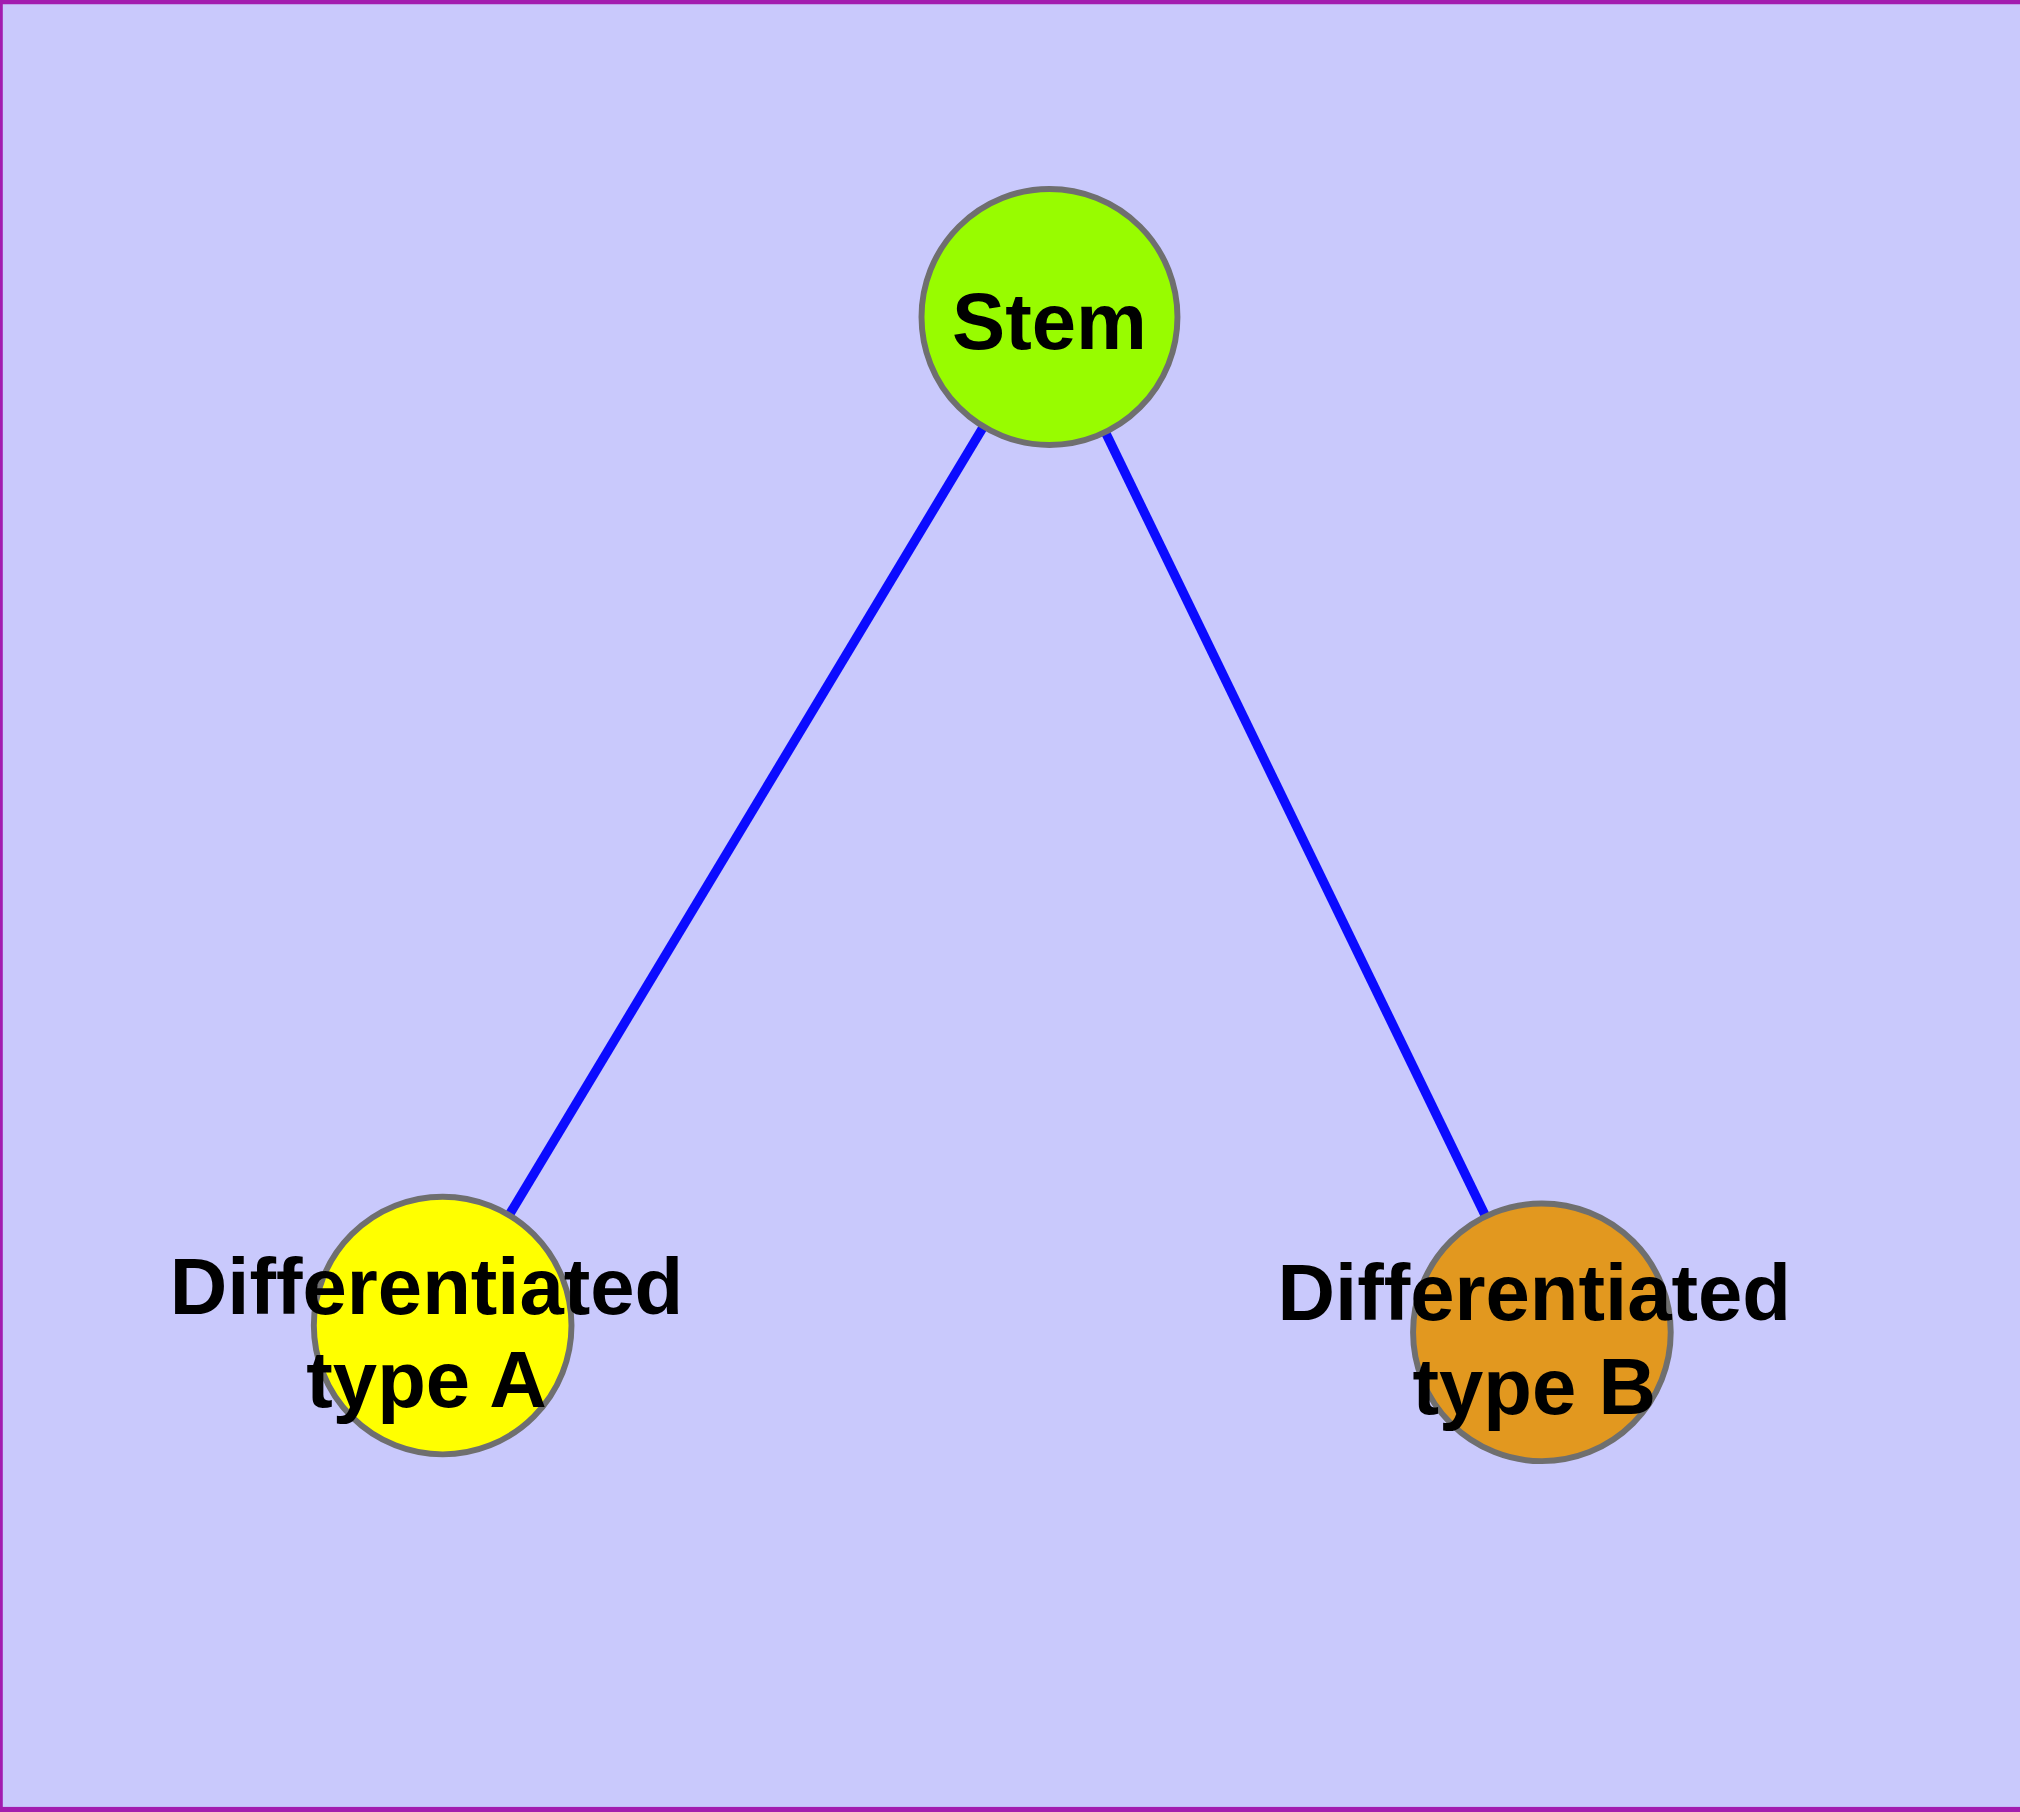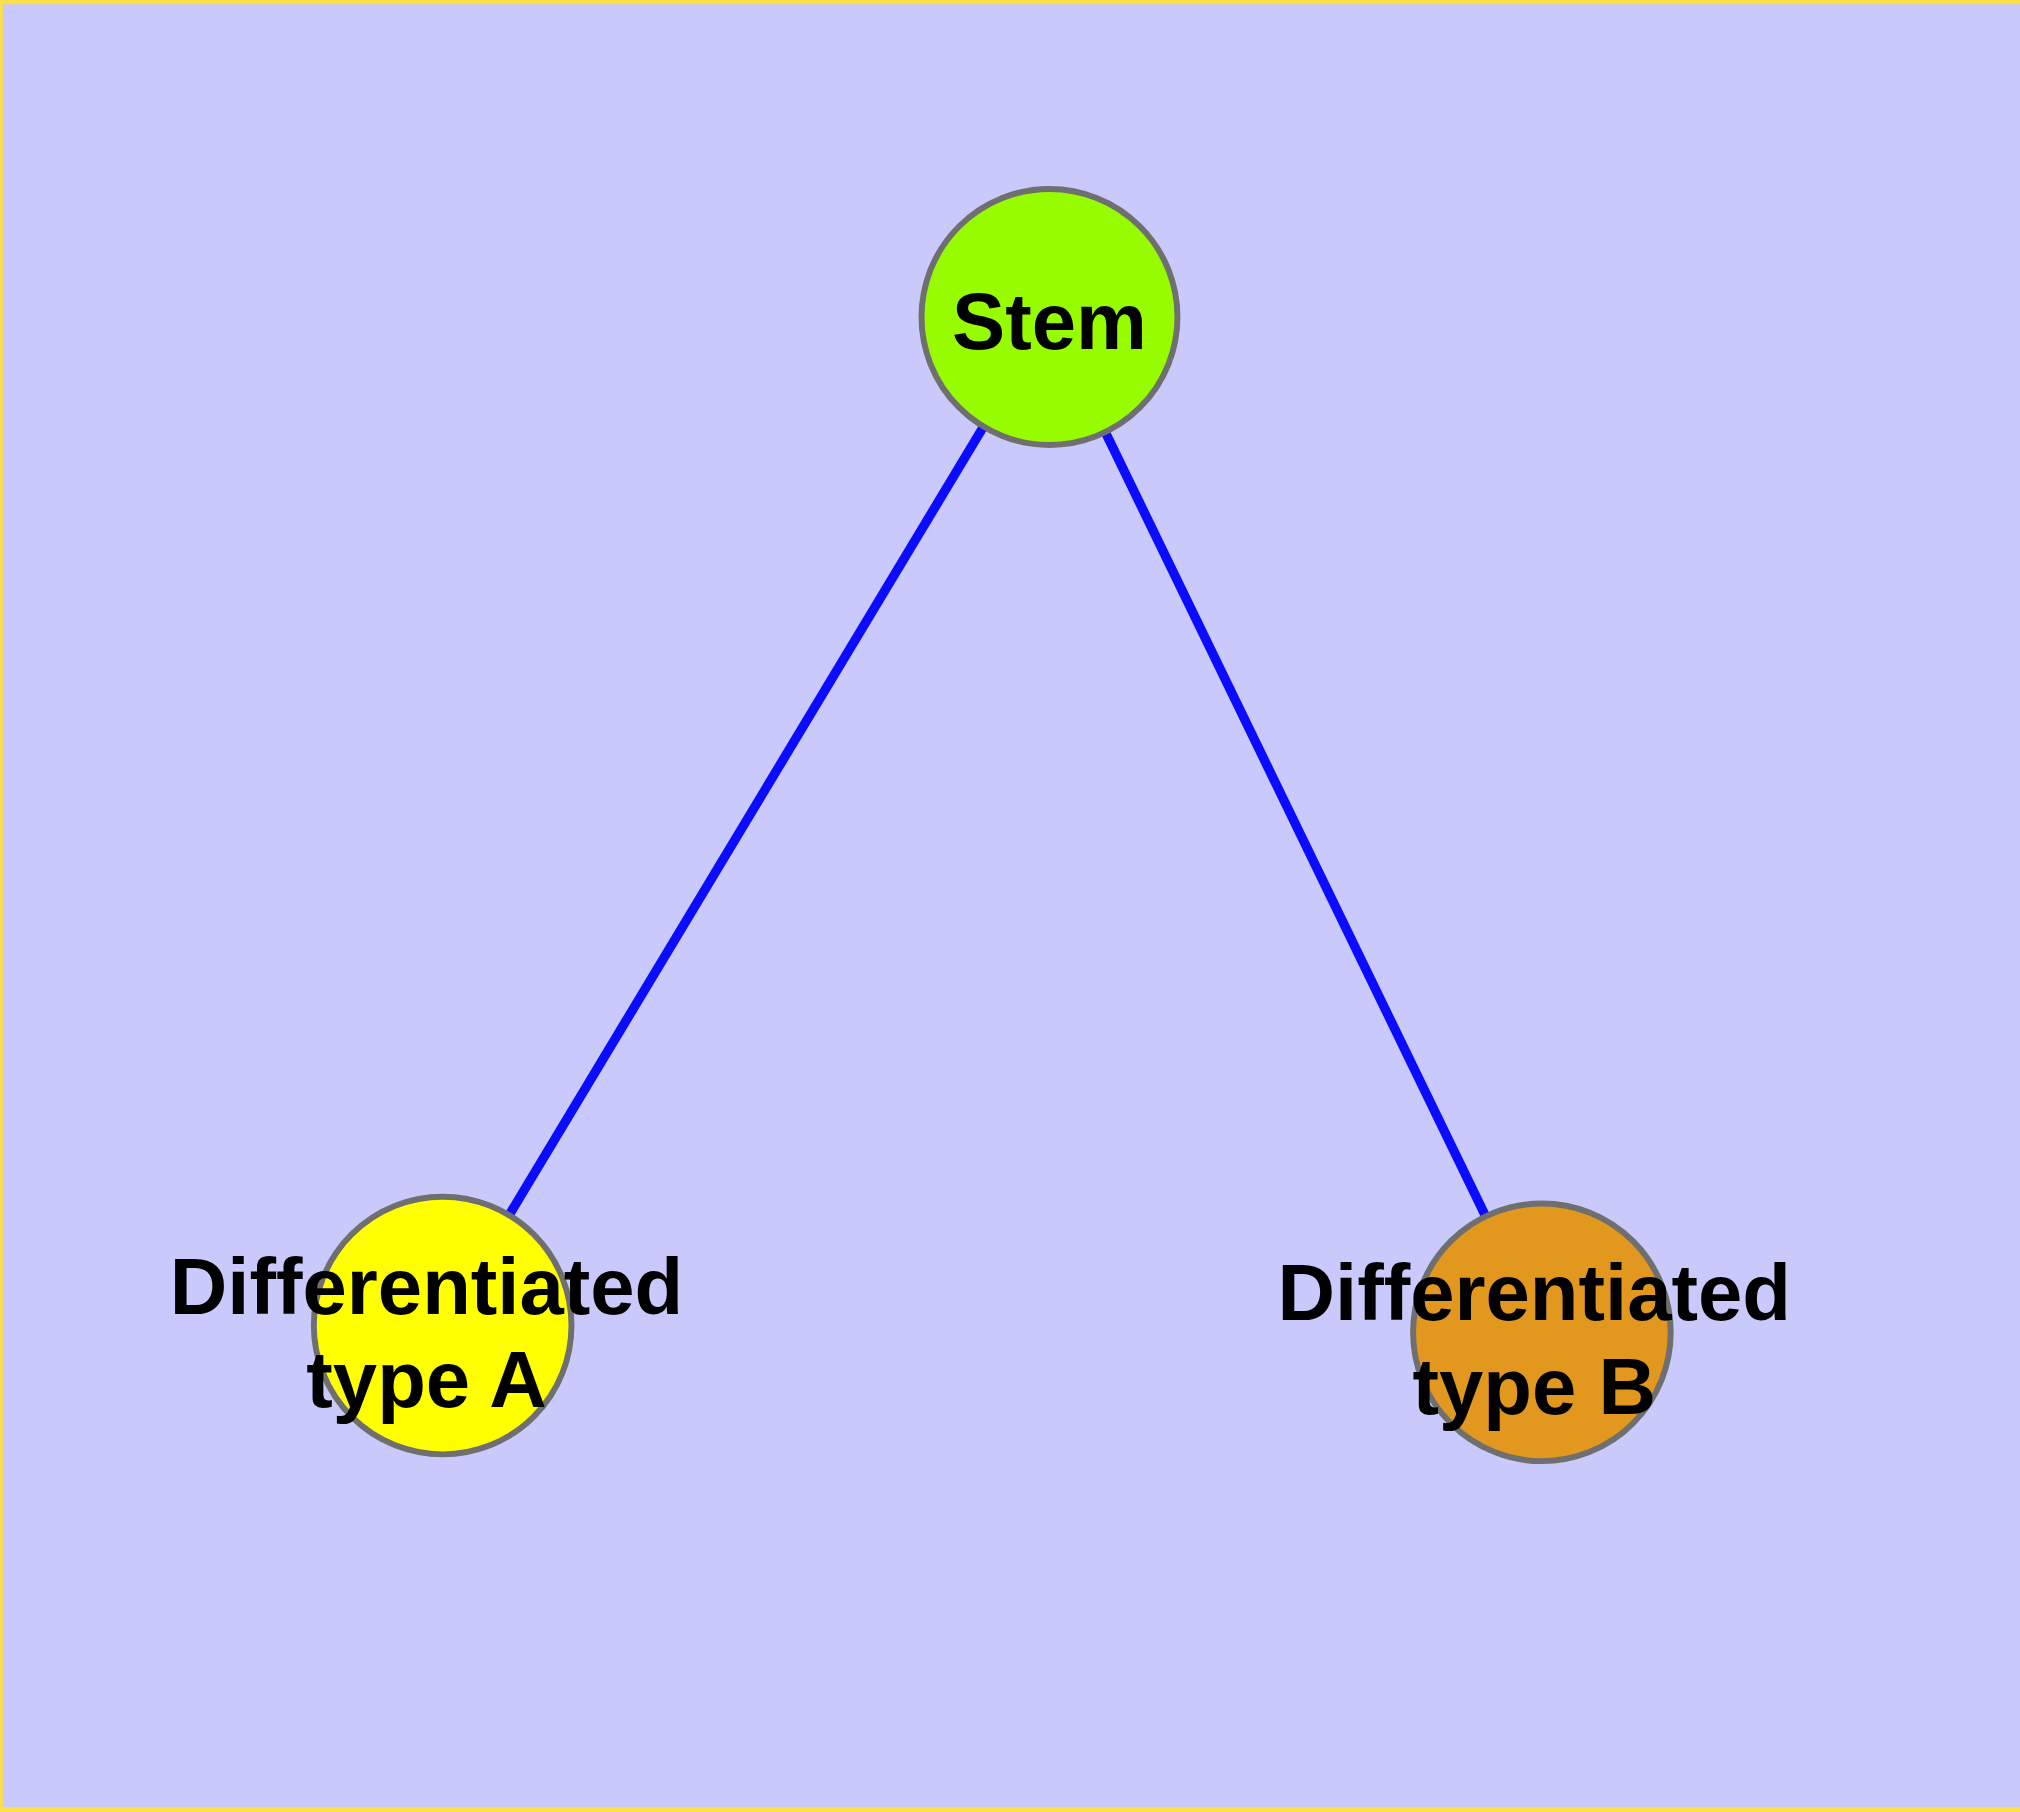--- a/index.html
+++ b/index.html
@@ -4,21 +4,21 @@
 <style>
   html, body {
     margin: 0;
     padding: 0;
     background: #ffffff;
   }
   .stage {
     position: relative;
     width: 2021px;
     height: 1812px;
-    background: #fde047;
+    background: #a21caf;
     overflow: hidden;
     font-family: "Liberation Sans", sans-serif;
   }
   svg.diagram {
     display: block;
     width: 2021px;
     height: 1812px;
   }
   .node-label {
     font-family: "Liberation Sans", sans-serif;

